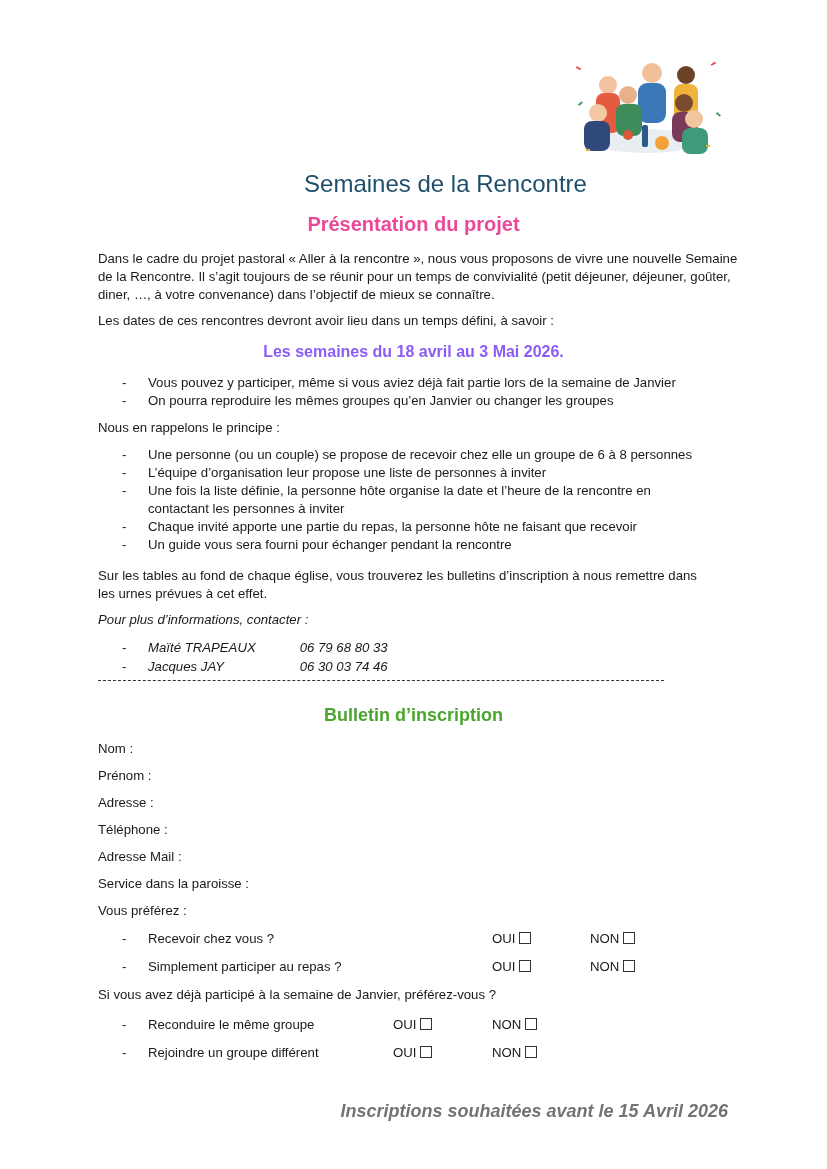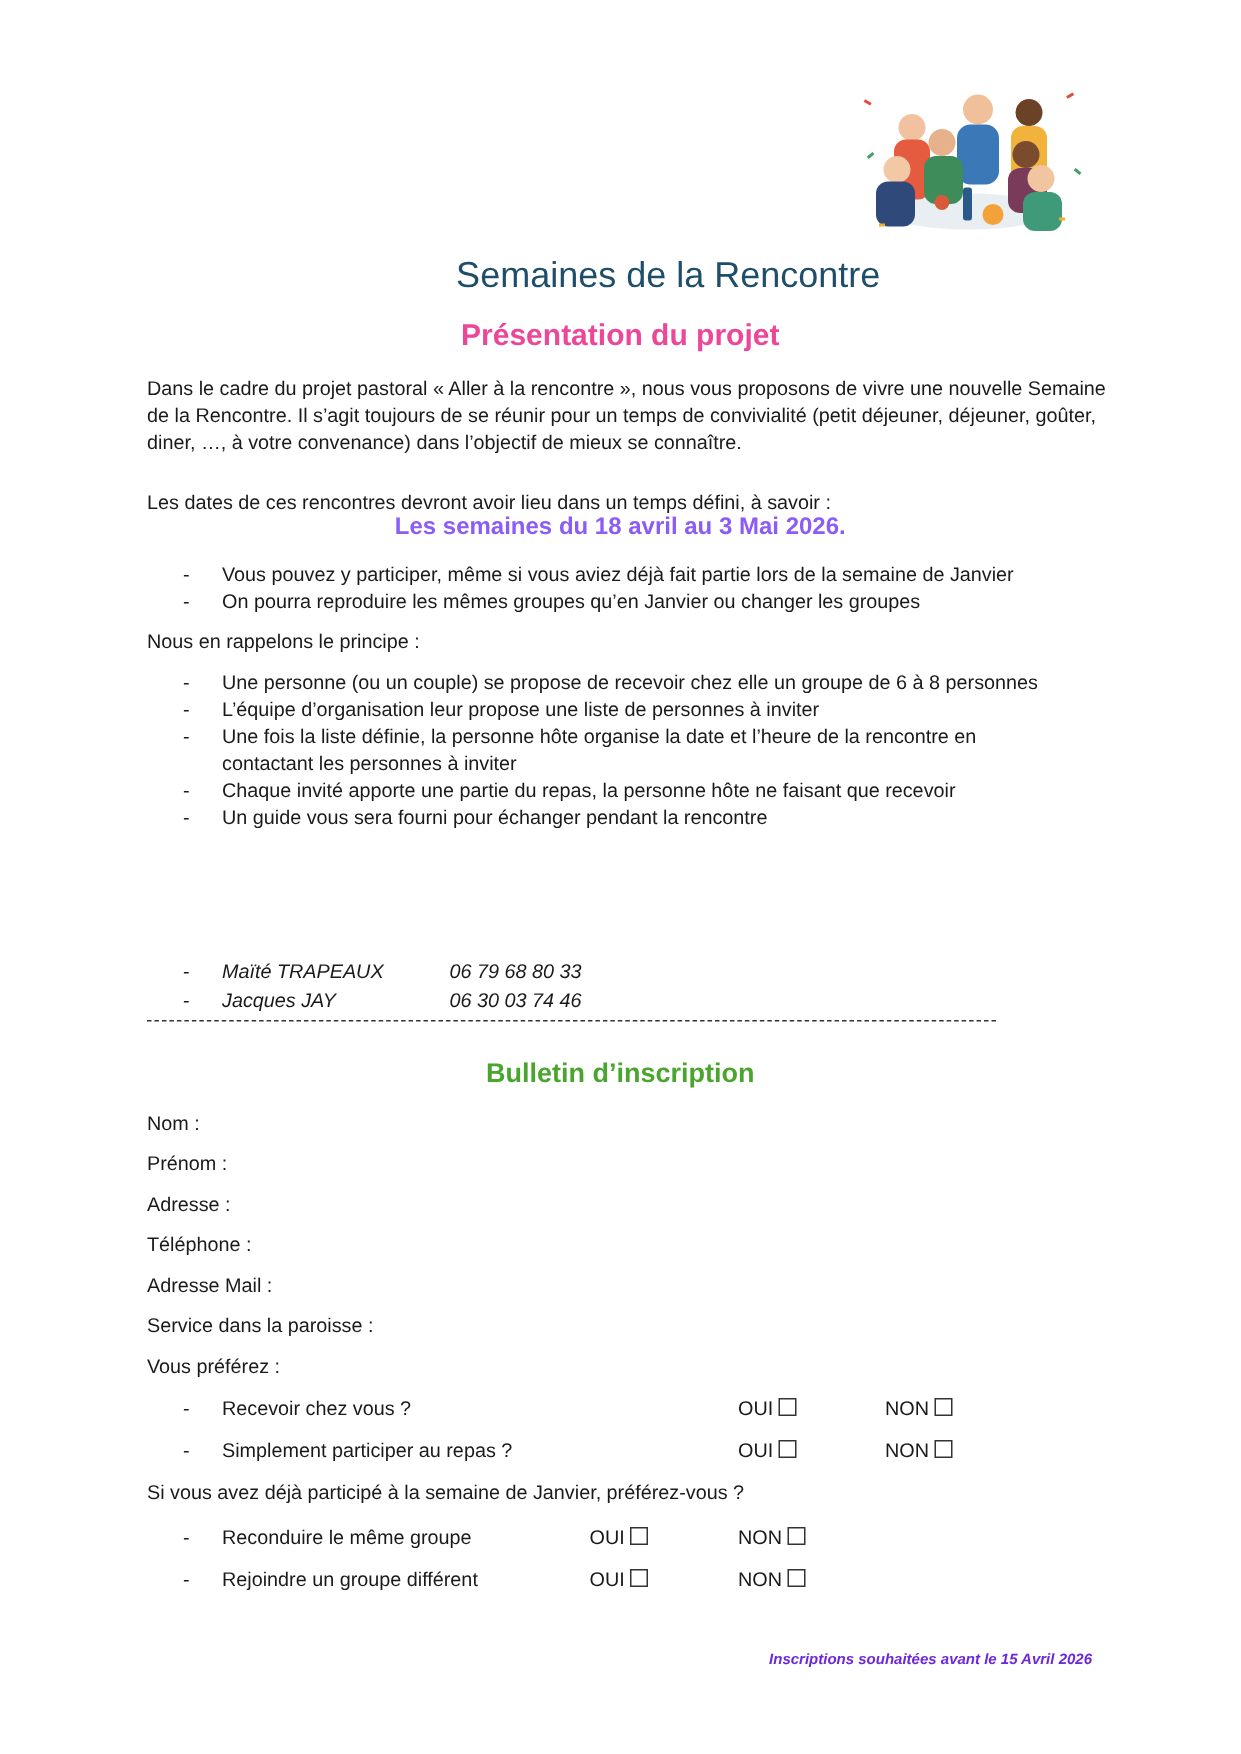--- a/index.html
+++ b/index.html
@@ -45,22 +45,22 @@
   .field { position: absolute; left: 98px; font-size: 13.2px; }
 
   .choice-row { position: absolute; left: 98px; width: 640px; height: 18px; font-size: 13.2px; }
   .choice-row .dash { position: absolute; left: 24px; }
   .choice-row .label { position: absolute; left: 50px; }
   .choice-row .oui { position: absolute; }
   .choice-row .non { position: absolute; }
   .box { display: inline-block; width: 10px; height: 10px; border: 1px solid #333; margin-left: 4px;
          vertical-align: -1px; }
 
-  .footer-note { position: absolute; right: 99px; top: 1101px; font-size: 10px; font-weight: bold;
-                 font-style: italic; color: #6d28d9; margin-left: 44px; }
+  .footer-note { position: absolute; right: 99px; top: 1101px; font-size: 18px; font-weight: bold;
+                 font-style: italic; color: #737373; margin-left: 44px; }
 </style>
 </head>
 <body>
 
 <div class="page">
 
 
   <svg class="illustration" viewBox="0 0 162 103">
     <ellipse cx="80" cy="88" rx="55" ry="12" fill="#e9eef2"></ellipse>
     <circle cx="42" cy="32" r="9" fill="#f2c2a0"></circle>
@@ -86,39 +86,43 @@
     <rect x="150" y="60" width="5" height="2" fill="#3fa060" transform="rotate(40 152 61)"></rect>
     <rect x="140" y="92" width="4" height="2" fill="#f0b030"></rect>
     <rect x="20" y="96" width="4" height="2" fill="#f0b030"></rect>
   </svg>
 
   <div class="title">Semaines de la Rencontre</div>
   <div class="subtitle">Présentation du projet</div>
 
   <div class="content" style="top:250px;">
     <p>Dans le cadre du projet pastoral « Aller à la rencontre », nous vous proposons de vivre une nouvelle Semaine de la Rencontre. Il s’agit toujours de se réunir pour un temps de convivialité (petit déjeuner, déjeuner, goûter, diner, …, à votre convenance) dans l’objectif de mieux se connaître.</p>
-    <p style="margin-top:22px;">Les dates de ces rencontres devront avoir lieu dans un temps défini, à savoir :</p>
+    <p style="margin-top:8px;">Les dates de ces rencontres devront avoir lieu dans un temps défini, à savoir :</p>
   </div>
 
   <div class="dates">Les semaines du 18 avril au 3 Mai 2026.</div>
 
   <div class="content" style="top:374px;">
     <div class="bullet"><span class="dash">-</span><span>Vous pouvez y participer, même si vous aviez déjà fait partie lors de la semaine de Janvier</span></div>
     <div class="bullet"><span class="dash">-</span><span>On pourra reproduire les mêmes groupes qu’en Janvier ou changer les groupes</span></div>
     <p style="margin-top:9px;">Nous en rappelons le principe :</p>
   </div>
 
   <div class="content" style="top:446px;">
     <div class="bullet"><span class="dash">-</span><span>Une personne (ou un couple) se propose de recevoir chez elle un groupe de 6 à 8 personnes</span></div>
     <div class="bullet"><span class="dash">-</span><span>L’équipe d’organisation leur propose une liste de personnes à inviter</span></div>
     <div class="bullet" style="width:560px;"><span class="dash">-</span><span>Une fois la liste définie, la personne hôte organise la date et l’heure de la rencontre en contactant les personnes à inviter</span></div>
     <div class="bullet"><span class="dash">-</span><span>Chaque invité apporte une partie du repas, la personne hôte ne faisant que recevoir</span></div>
     <div class="bullet"><span class="dash">-</span><span>Un guide vous sera fourni pour échanger pendant la rencontre</span></div>
   </div>
 
+  <div class="content" style="top:567px; width:610px;">
+    <p>Sur les tables au fond de chaque église, vous trouverez les bulletins d’inscription à nous remettre dans les urnes prévues à cet effet.</p>
+    <p class="italic" style="margin-top:8px;">Pour plus d’informations, contacter :</p>
+  </div>
 
   <div class="content" style="top:639px;">
     <div class="contact-row">
       <span class="dash">-</span>
       <span class="cname">Maïté TRAPEAUX</span>
       <span>06 79 68 80 33</span>
     </div>
     <div class="contact-row">
       <span class="dash">-</span>
       <span class="cname">Jacques JAY</span>

